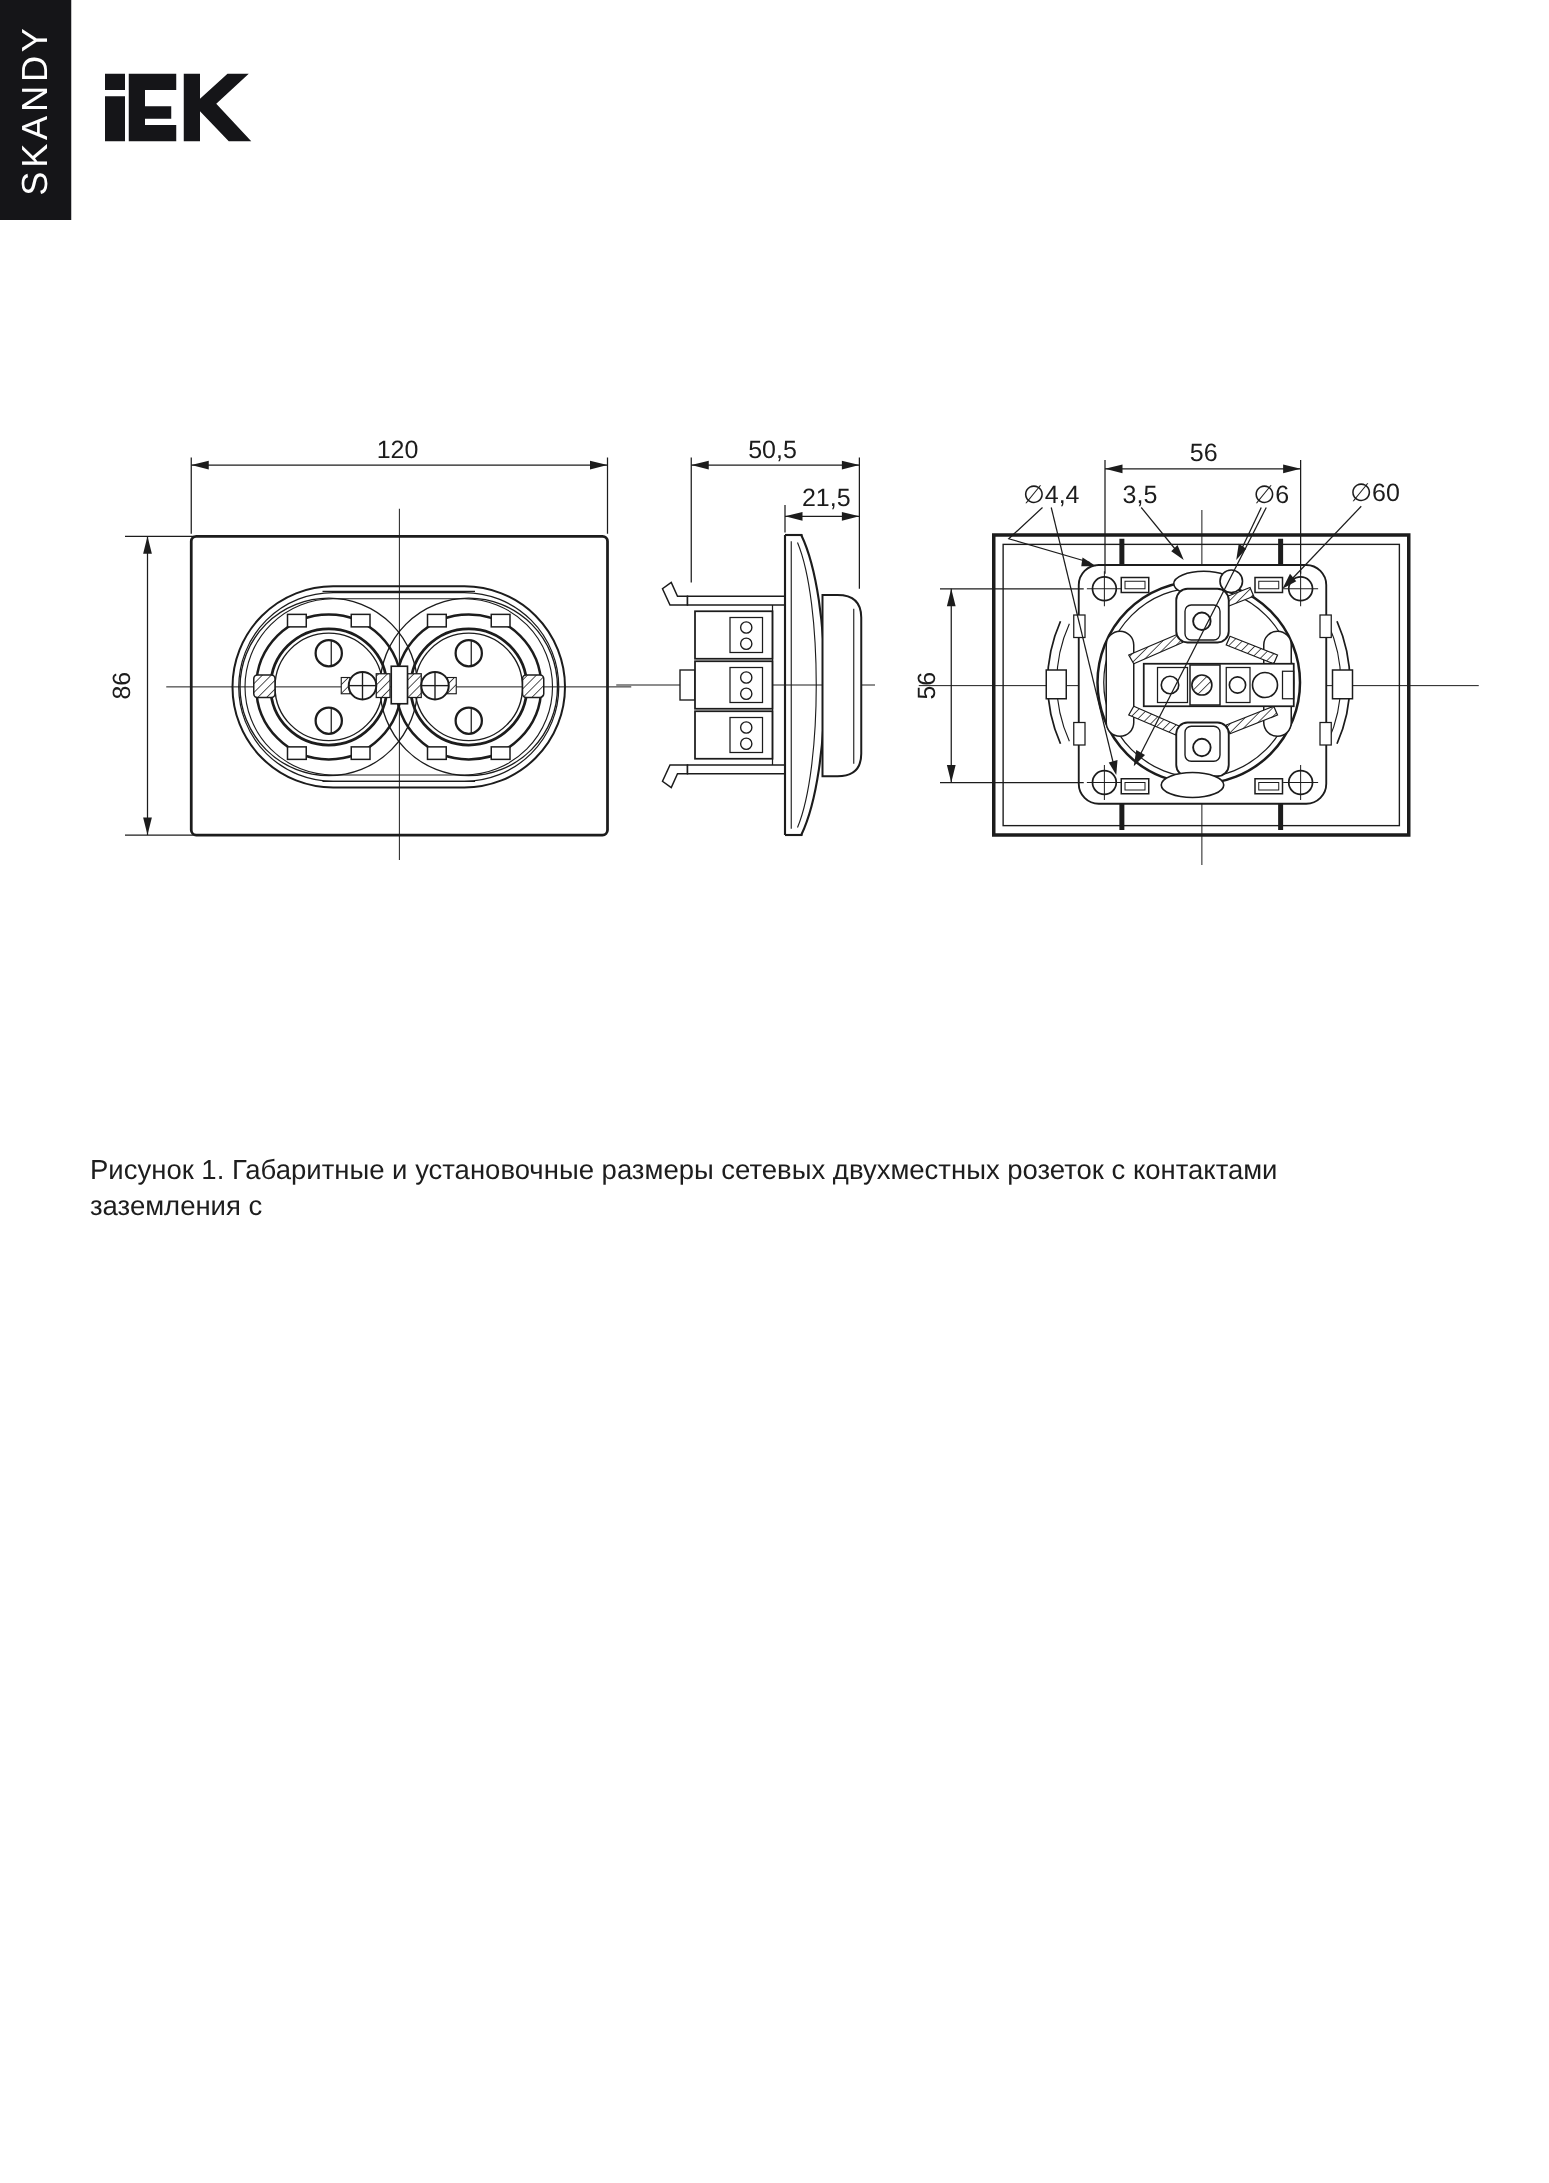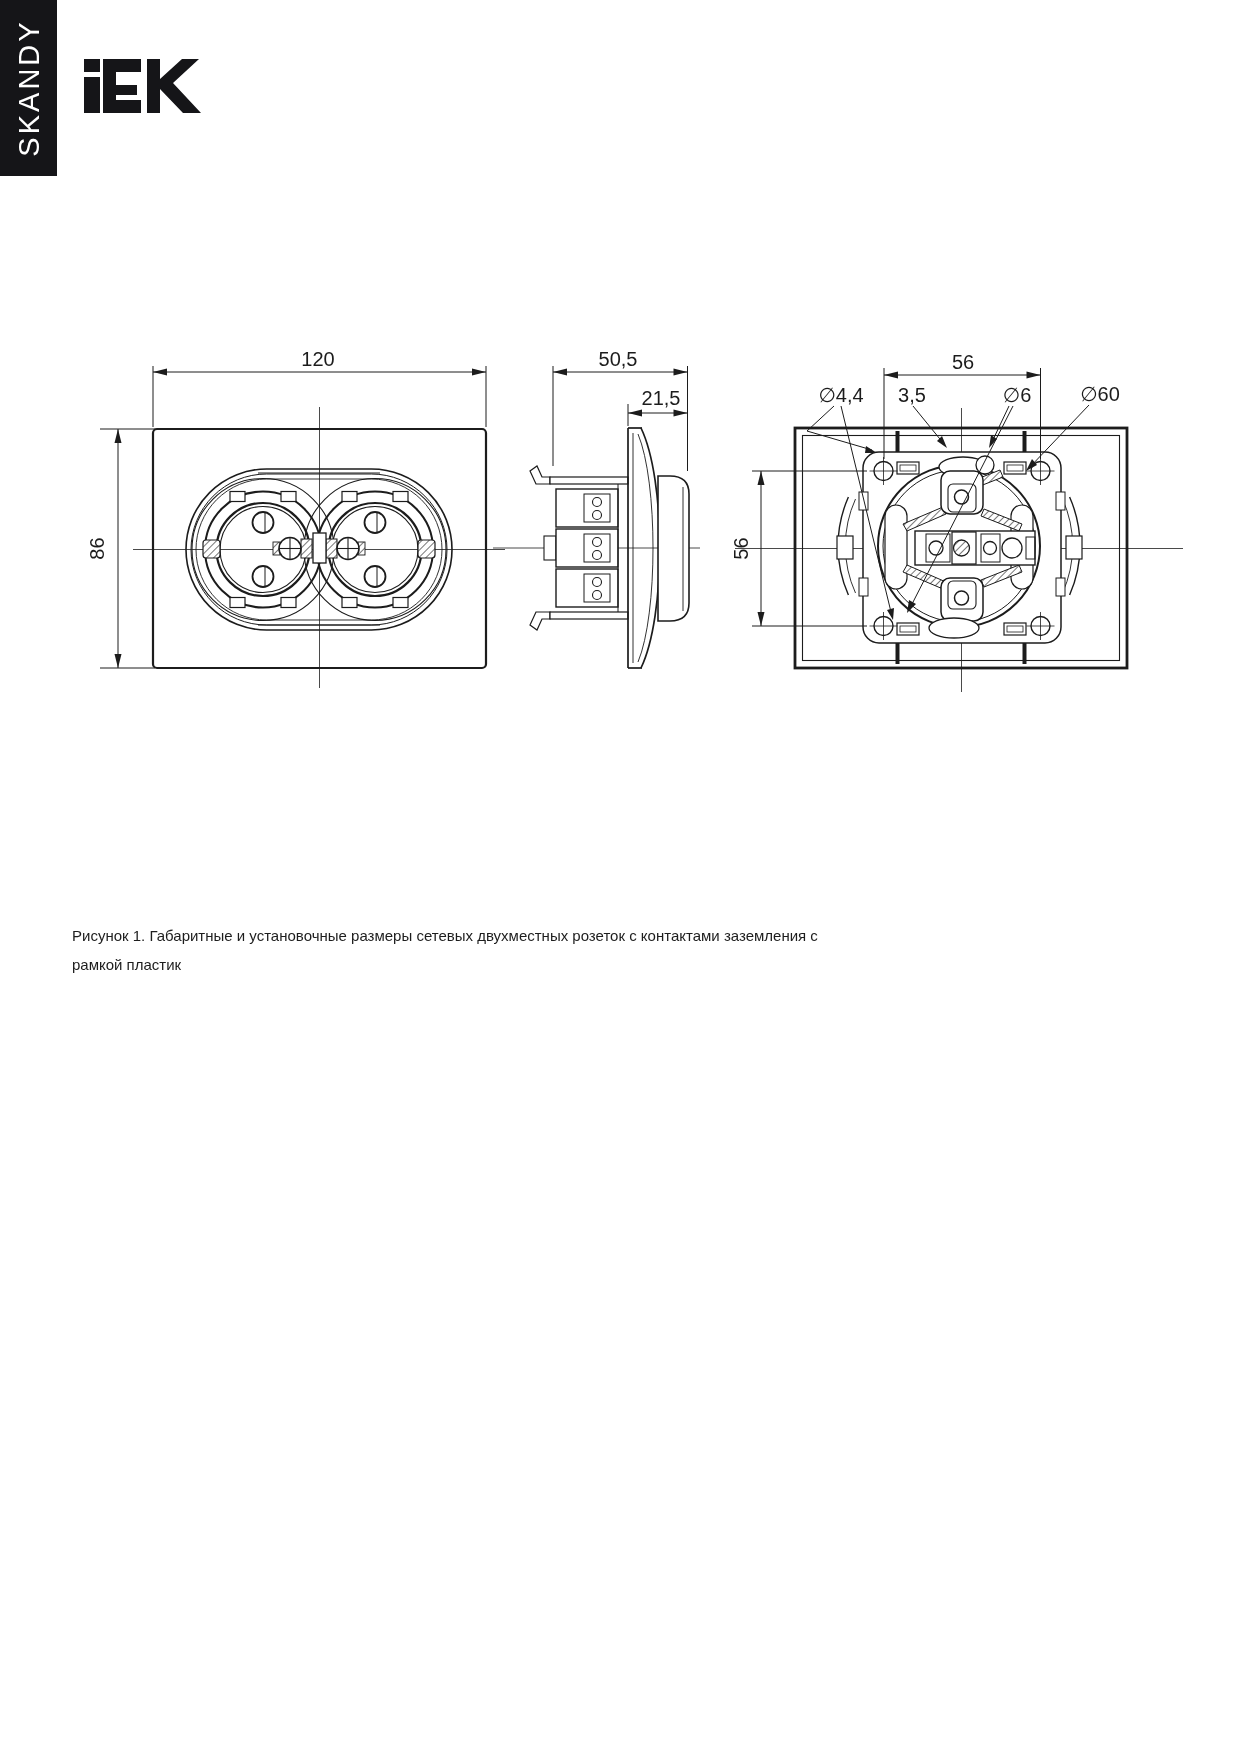--- a/index.html
+++ b/index.html
@@ -1,21 +1,21 @@
 <!DOCTYPE html>
 <html><head>
 <meta charset="utf-8">
 <style>
   html,body{margin:0;padding:0;background:#ffffff;}
   body{width:1239px;height:1746px;position:relative;font-family:"Liberation Sans",sans-serif;color:#1c1c1c;}
   .series-bar{position:absolute;left:0;top:0;width:57px;height:176px;background:#151518;}
   .series-bar span{position:absolute;left:50%;top:50%;transform:translate(-50%,-50%) rotate(-90deg);
     color:#ffffff;font-size:29px;letter-spacing:3px;white-space:nowrap;font-weight:400;}
   .logo{position:absolute;left:84px;top:57px;}
-  .caption{position:absolute;left:72px;top:921px;width:1030px;font-size:15px;line-height:29px;color:#1d1d1d;}
+  .caption{position:absolute;left:72px;top:921px;width:1030px;font-size:22px;line-height:29px;color:#1d1d1d;}
   svg text{font-family:"Liberation Sans",sans-serif;font-size:20px;fill:#1c1c1c;}
   .d{fill:none;stroke:#1c1c1c;}
   .w{fill:#ffffff;stroke:#1c1c1c;}
   .cl{fill:none;stroke:#1c1c1c;stroke-width:0.8;}
   .dim{fill:none;stroke:#1c1c1c;stroke-width:1;}
   .arr{fill:#1c1c1c;stroke:none;}
 </style>
 </head>
 <body>
 
@@ -298,14 +298,13 @@
     <g>
       <text x="1100" y="401" text-anchor="middle">∅60</text>
       <line x1="1089" y1="405" x2="1029" y2="468" class="dim"></line>
       <polygon points="1026,471 1037,465 1032,459" class="arr"></polygon>
     </g>
   </g>
 </svg>
 
 <div class="caption">
   <div>Рисунок 1. Габаритные и установочные размеры сетевых двухместных розеток с контактами заземления с</div>
-  <div>рамкой пластик</div>
 </div>
 
 </body></html>

